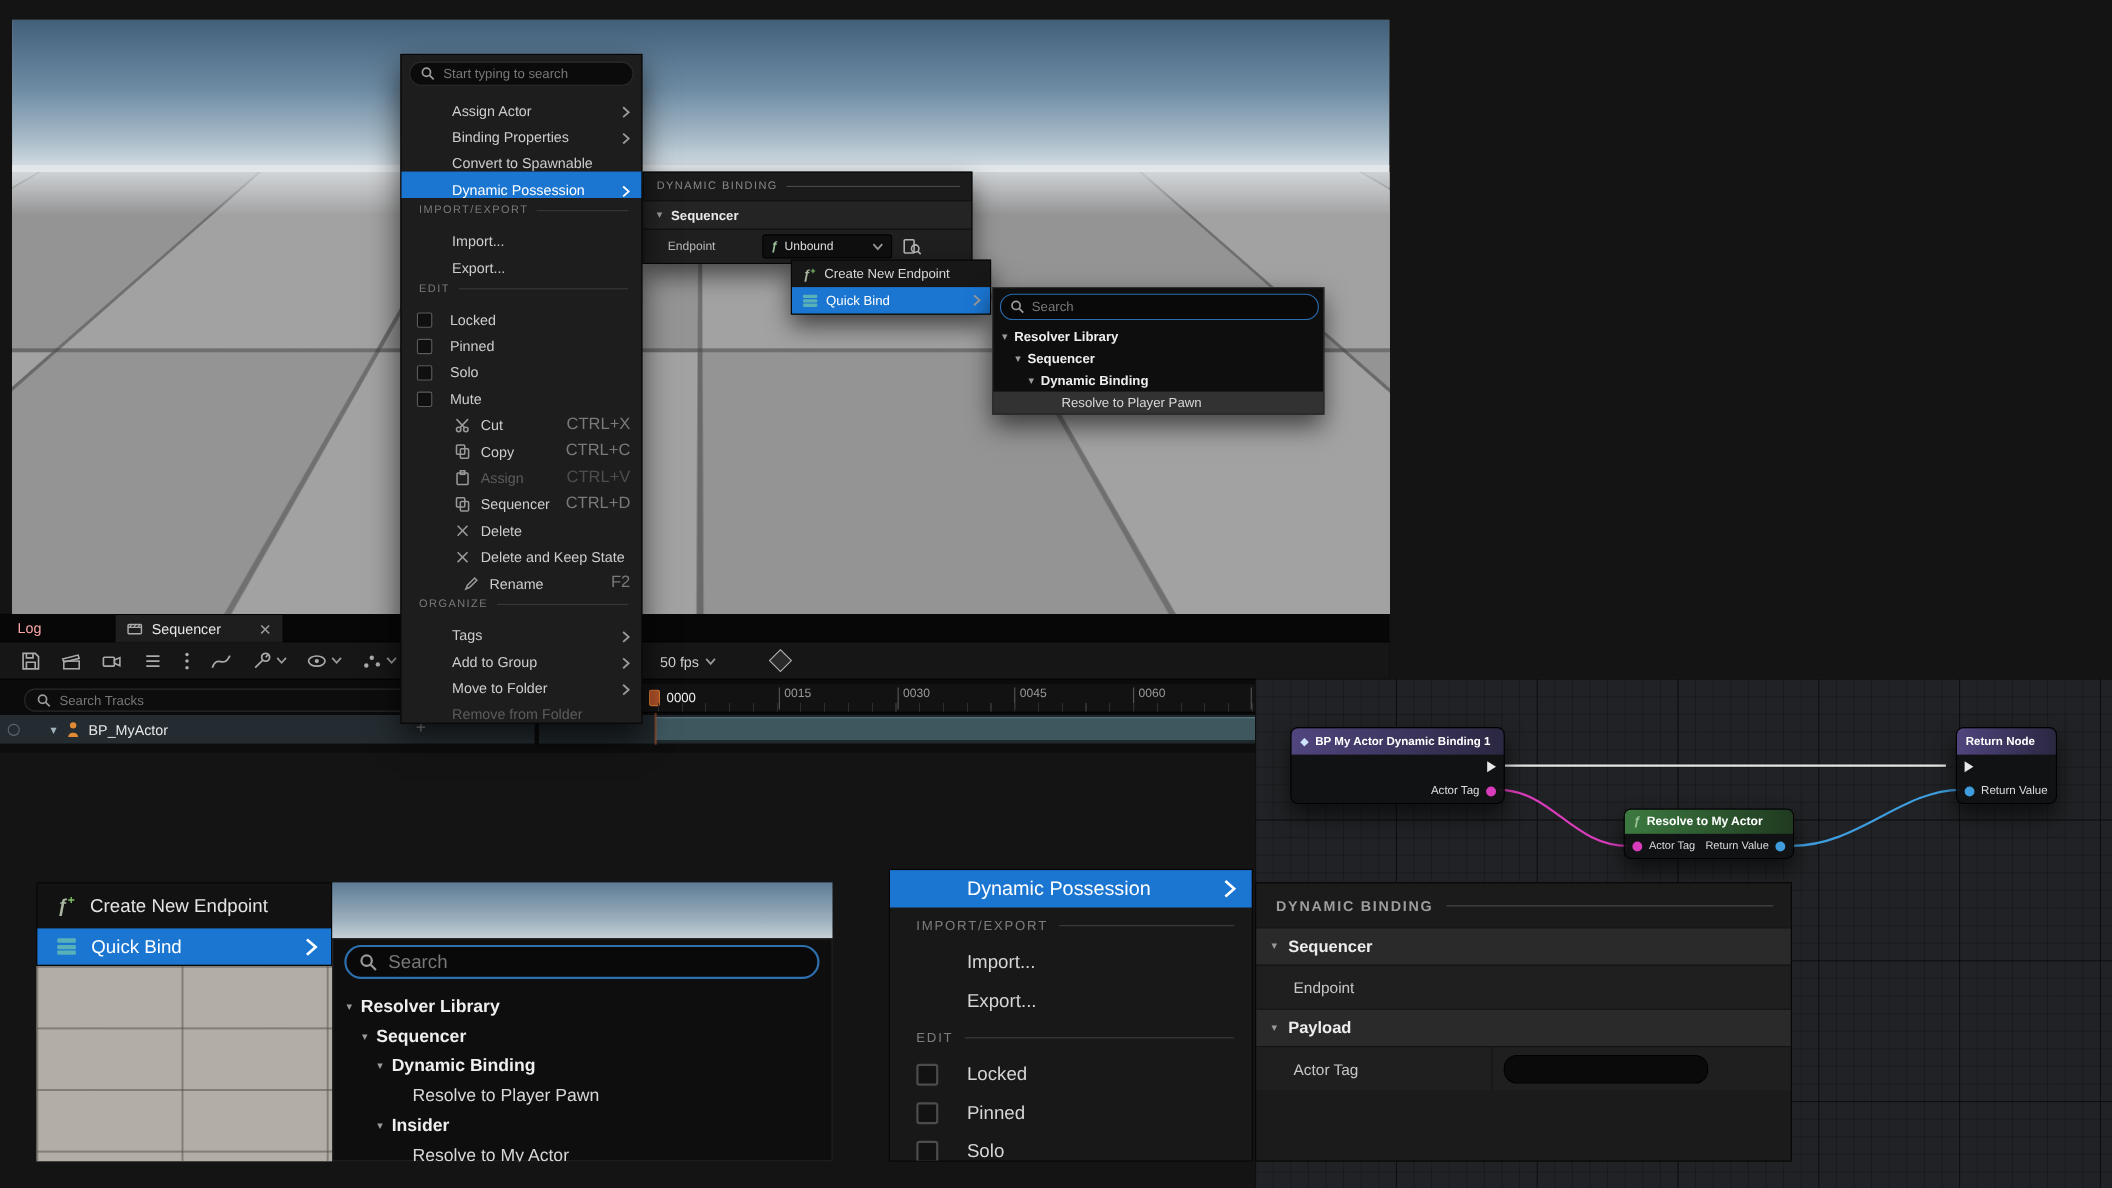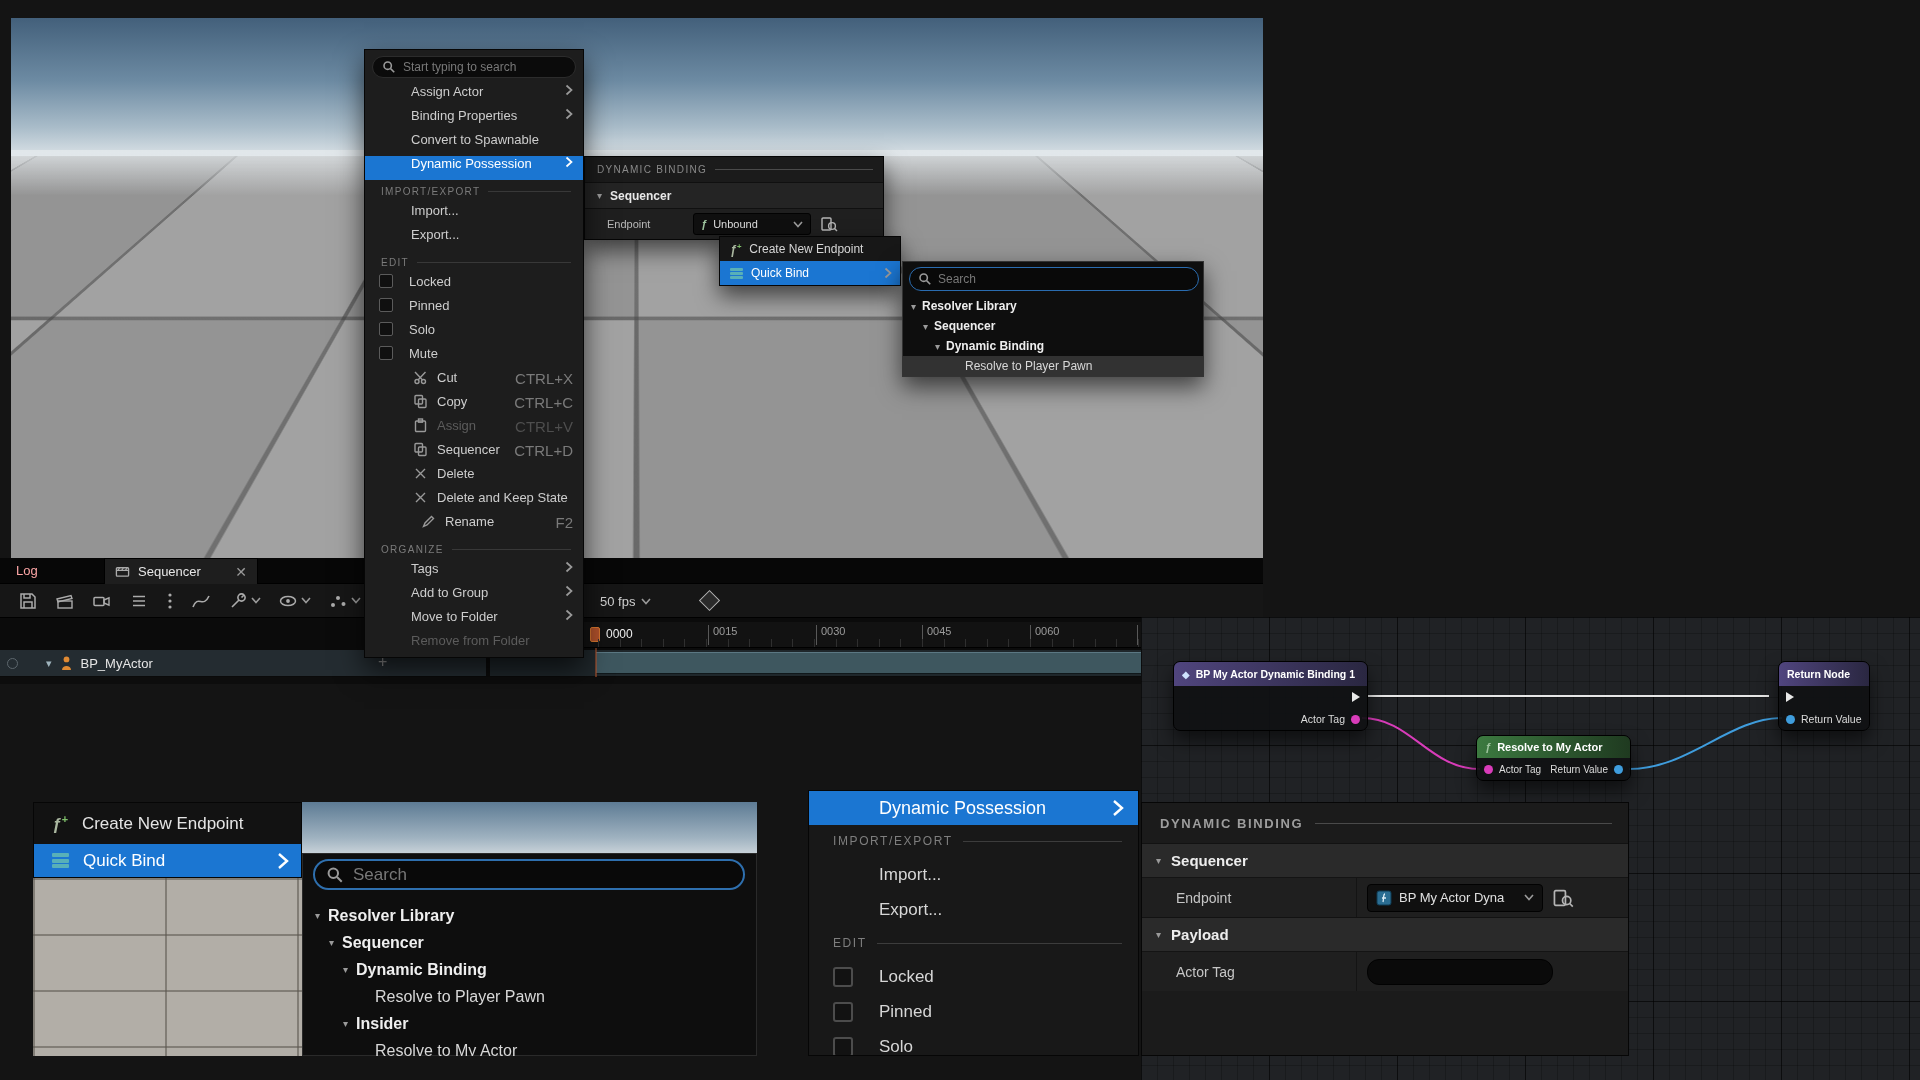--- a/index.html
+++ b/index.html
@@ -81,21 +81,21 @@
   .brow.right{justify-content:flex-end}
   .pdot{width:9px;height:9px;border-radius:50%;flex:none}
   .pdot.pink{background:#d93cba}
   .pdot.blue{background:#3f9ddd}
   .pexec{width:0;height:0;border-style:solid;border-width:5px 0 5px 8px;border-color:transparent transparent transparent #e8e8e8;flex:none}
   #wires{position:absolute;left:0;top:0}
   #wires path{fill:none;stroke-width:2}
 
   
   .menu{background:#1d1d1d;border:1px solid #060606;box-shadow:0 12px 26px rgba(0,0,0,.65)}
-  .mi{display:flex;align-items:flex-start;height:24px;padding:0 10px 0 46px;font-size:13px;color:#cdcdcd;white-space:nowrap}
+  .mi{display:flex;align-items:flex-end;height:24px;padding:0 10px 0 46px;font-size:13px;color:#cdcdcd;white-space:nowrap}
   .mi.has-cb{padding-left:14px}
   .mi.has-ico{padding-left:14px}
   .mi.hl{background:#1b76d2;color:#fff}
   .mi.dis{color:#5c5c5c}
   .mi .sc{margin-left:auto;color:#7a7a7a;font-size:15px}
   .mi.dis .sc{color:#4e4e4e}
   .subarrow{margin-left:auto;width:8px;height:12px;color:#9a9a9a}
   .subarrow path{fill:none;stroke:currentColor;stroke-width:1.7}
   .mi.hl .subarrow{color:#fff}
   .mh{display:flex;align-items:center;height:23px;padding:0 12px 0 16px;color:#7b7b7b;font-size:10px;letter-spacing:1.3px}
@@ -261,20 +261,27 @@
     </span>
     <span class="fps">
       <span>50 fps</span>
       <svg class="chevdn" viewBox="0 0 10 7">
         <path d="M1 1 L5 5.5 L9 1" fill="none" stroke="currentColor" stroke-width="1.6"></path>
       </svg>
     </span>
     <span class="keyico"></span>
   </div>
 
+  <div class="seq-search">
+    <svg class="mag" viewBox="0 0 16 16">
+      <circle cx="6.5" cy="6.5" r="4.2"></circle>
+        <path d="M9.8 9.8 L14 14"></path>
+    </svg>
+    <input class="si" placeholder="Search Tracks" style="">
+  </div>
 
   <div id="ruler">
     <span class="rnum" style="left:218px">0015</span>
     <span class="rnum" style="left:326px">0030</span>
     <span class="rnum" style="left:432px">0045</span>
     <span class="rnum" style="left:540px">0060</span>
     <span class="rnum" style="left:647px">00</span>
     <span class="phmark"></span>
     <span class="phlabel">0000</span>
   </div>
@@ -633,37 +640,20 @@
 </div>
 
 <div id="details">
   <div class="dp-title">DYNAMIC BINDING</div>
   <div class="dp-cat">
     <span class="tri">▾</span>
     <span>Sequencer</span>
   </div>
   <div class="dp-row">
     <span class="dp-label">Endpoint</span>
-    <div class="dp-val">
-      <div class="comboL">
-        <svg class="bpthumb" viewBox="0 0 16 16">
-          <rect x="1" y="1" width="14" height="14" rx="2" fill="#2b6e93" stroke="#0e3a52"></rect>
-          <path d="M9 4 C7 4 8 8 7 12 M6 8 H10" fill="none" stroke="#dcedf5" stroke-width="1.3"></path>
-        </svg>
-        <span>BP My Actor Dyna</span>
-        <svg class="chevdn" style="margin-left:auto" viewBox="0 0 10 7">
-          <path d="M1 1 L5 5.5 L9 1" fill="none" stroke="currentColor" stroke-width="1.6"></path>
-        </svg>
-      </div>
-      <svg class="browse" style="width:22px;height:22px" viewBox="0 0 18 18">
-        <rect x="2" y="3" width="9" height="12" rx="1"></rect>
-          <circle cx="12" cy="11" r="3.4"></circle>
-          <path d="M14.5 13.5 L17 16"></path>
-      </svg>
-    </div>
   </div>
   <div class="dp-cat">
     <span class="tri">▾</span>
     <span>Payload</span>
   </div>
   <div class="dp-row">
     <span class="dp-label">Actor Tag</span>
     <div class="dp-val">
       <span class="taginput"></span>
     </div>

